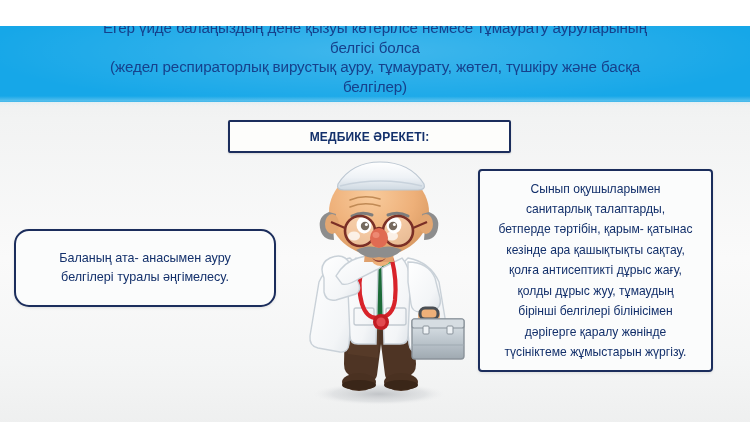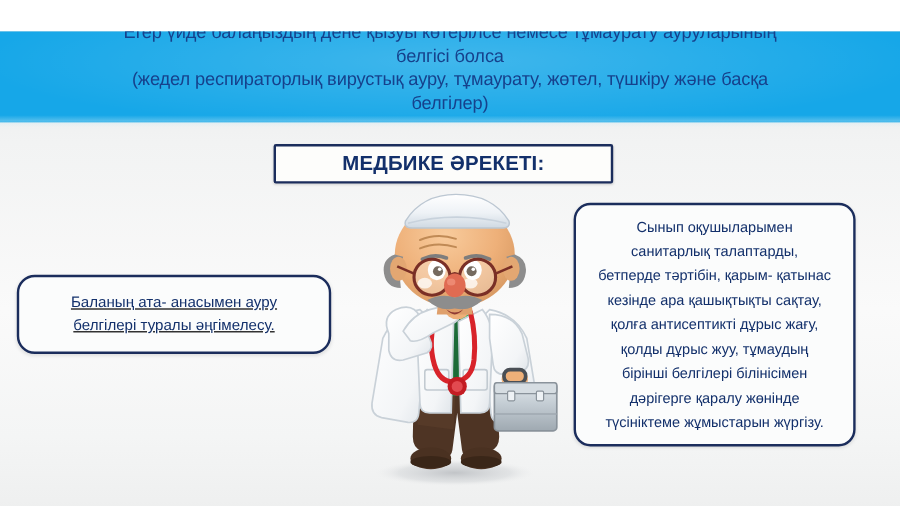--- a/index.html
+++ b/index.html
@@ -75,21 +75,21 @@
     background: #fdfdfb;
     border: 2px solid #1b2d5c;
     border-radius: 2px;
     box-shadow: 0 1px 2px rgba(0,0,0,0.13);
     display: flex;
     align-items: center;
     justify-content: center;
   }
   #title-text {
     color: #13306b;
-    font-size: 17px;
+    font-size: 12px;
     font-weight: bold;
     letter-spacing: 0.15px;
     white-space: nowrap;
   }
 
   
   .callout {
     position: absolute;
     background: #fbfcfc;
     border: 2px solid #1b2d5c;
@@ -103,35 +103,34 @@
   .callout-text {
     color: #13306b;
     text-align: center;
     white-space: pre-line;
   }
 
   #left-box {
     left: 14px;
     top: 203px;
     width: 262px;
-    height: 66px;
+    height: 78px;
     border-radius: 15px;
-    text-decoration: underline;
   }
   #left-box .callout-text {
     font-size: 12.6px;
     line-height: 19px;
   }
 
   #right-box {
     left: 478px;
     top: 143px;
     width: 235px;
     height: 203px;
-    border-radius: 14px;
+    border-radius: 4px;
   }
   #right-box .callout-text {
     font-size: 12.1px;
     line-height: 20.4px;
     padding: 0 5px;
   }
 
   
   #doctor {
     position: absolute;

